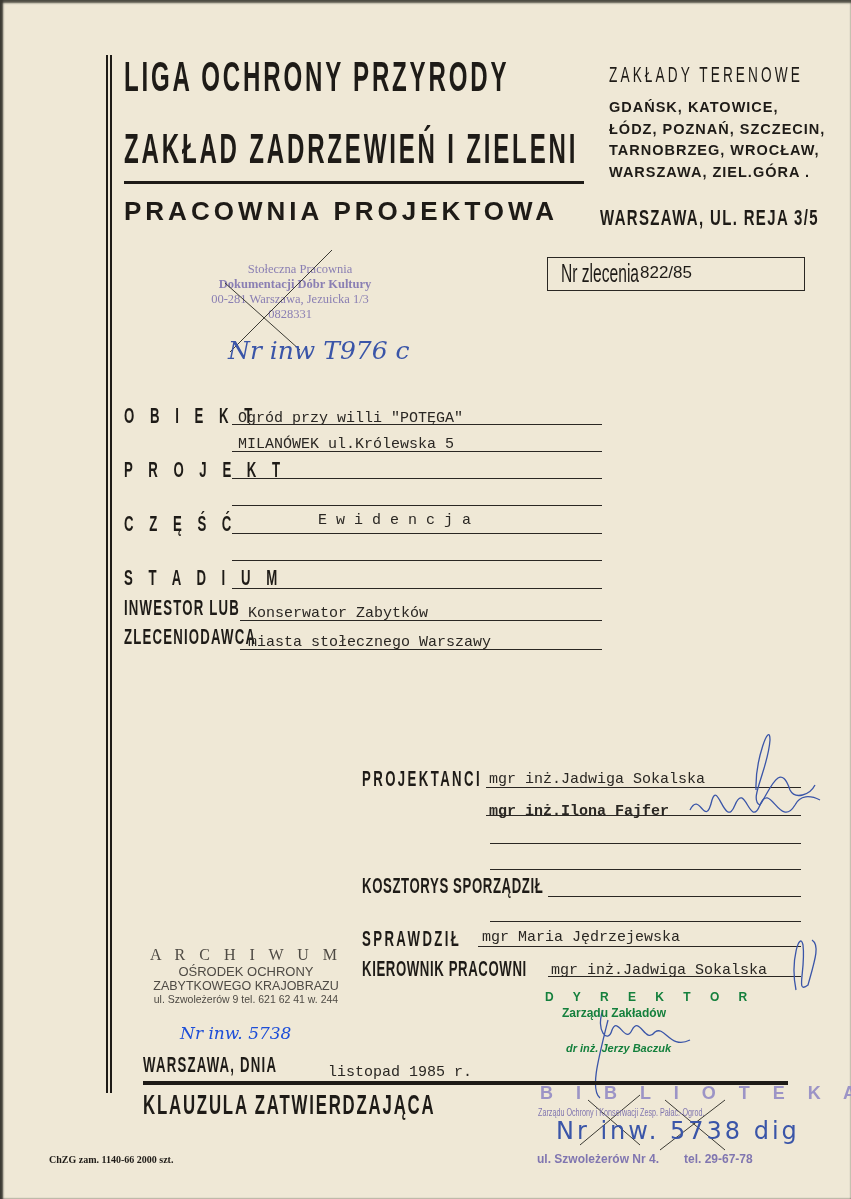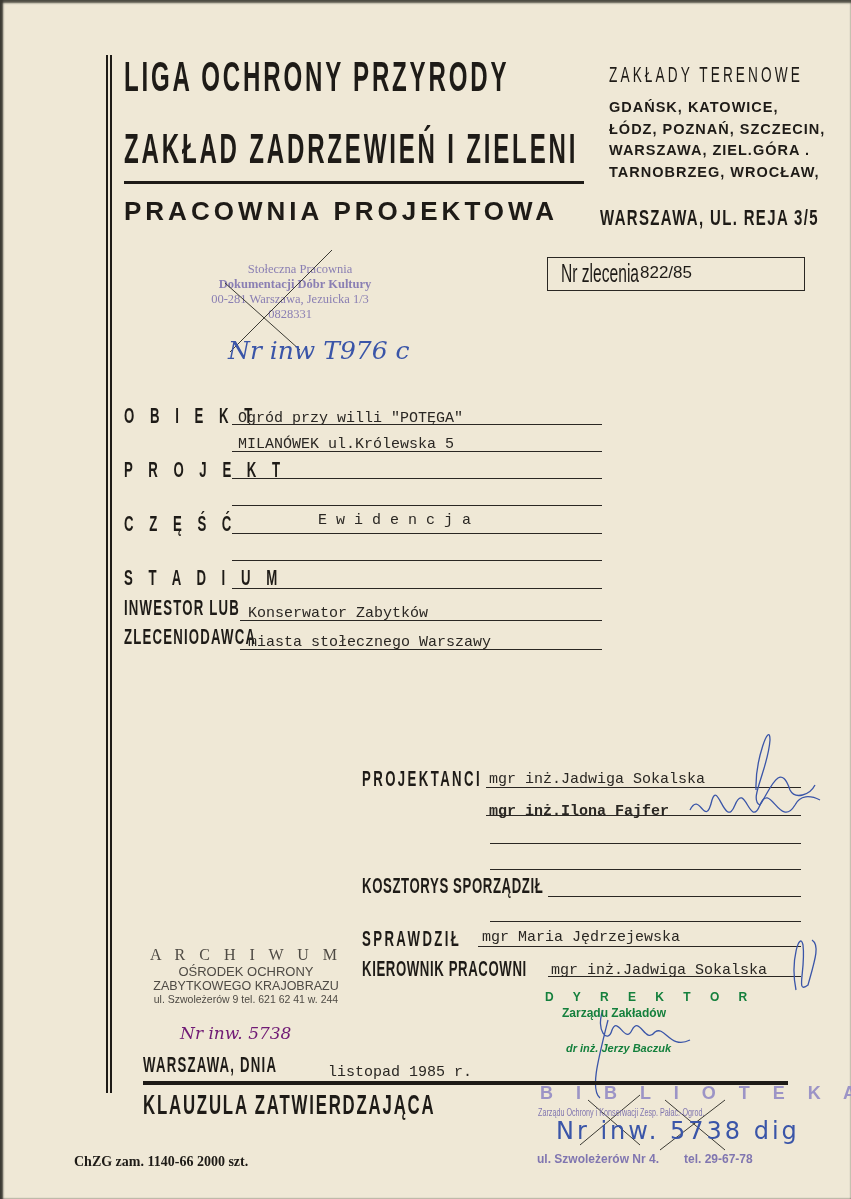--- a/index.html
+++ b/index.html
@@ -40,22 +40,22 @@
 
 <div class="abs cond h1" style="left:124px; top:52px; width:840px;">LIGA OCHRONY PRZYRODY</div>
 <div class="abs cond h1" style="left:124px; top:124px; width:840px;">ZAKŁAD ZADRZEWIEŃ I ZIELENI</div>
 <div class="hline" style="left:124px; top:181px; width:460px;"></div>
 <div class="abs h2" style="left:124px; top:196px;">PRACOWNIA PROJEKTOWA</div>
 
 <div class="abs cond" style="left:609px; top:62px; font-size:22px; letter-spacing:5px; transform:scaleX(0.62); font-weight:normal;">ZAKŁADY TERENOWE</div>
 <div class="abs side" style="left:609px; top:97px;">
   <div>GDAŃSK, KATOWICE,</div>
   <div>ŁÓDZ, POZNAŃ, SZCZECIN,</div>
+  <div>TARNOBRZEG, WROCŁAW,</div>
   <div>WARSZAWA, ZIEL.GÓRA .</div>
-  <div>TARNOBRZEG, WROCŁAW,</div>
 </div>
 <div class="abs cond" style="left:600px; top:205px; font-size:22px; letter-spacing:2px; transform:scaleX(0.68);">WARSZAWA, UL. REJA 3/5</div>
 
 <div class="nrbox"></div>
 <div class="abs cond" style="left:561px; top:258px; font-size:26px; font-weight:normal; transform:scaleX(0.6);">Nr zlecenia</div>
 <div class="abs" style="left:640px; top:263px; font-size:17px;">822/85</div>
 
 <div class="abs stamp-violet" style="left:190px; top:262px; width:200px; text-align:center; font-size:12.5px; line-height:15px;">
   <div style="padding-left:20px">Stołeczna Pracownia</div>
   <div style="padding-left:10px; font-weight:bold;">Dokumentacji Dóbr Kultury</div>
@@ -124,30 +124,30 @@
   <line x1="725" y1="1100" x2="660" y2="1150" stroke="#3b3a33" stroke-width="1"></line>
   <line x1="665" y1="1100" x2="725" y2="1150" stroke="#3b3a33" stroke-width="1"></line>
 </svg>
 
 <div class="abs archive" style="left:130px; top:946px; width:232px;">
   <div style="font-family:'Liberation Serif', serif; font-size:16px; letter-spacing:5px;">A R C H I W U M</div>
   <div style="font-size:13px;">OŚRODEK OCHRONY</div>
   <div style="font-size:12.5px;">ZABYTKOWEGO KRAJOBRAZU</div>
   <div style="font-size:10.5px;">ul. Szwoleżerów 9  tel. 621 62 41 w. 244</div>
 </div>
-<div class="abs" style="left:180px; top:1023px; font-family:'DejaVu Serif', serif; font-style:italic; font-size:17px; color:#701a75;">Nr inw. 5738</div>
+<div class="abs" style="left:180px; top:1023px; font-family:'DejaVu Serif', serif; font-style:italic; font-size:17px; color:#1d4ed8;">Nr inw. 5738</div>
 
 <div class="abs stamp-green" style="left:545px; top:990px; font-size:12px; letter-spacing:8px;">D Y R E K T O R</div>
 <div class="abs stamp-green" style="left:562px; top:1006px; font-size:12px;">Zarządu Zakładów</div>
 <div class="abs stamp-green" style="left:566px; top:1042px; font-size:11px; font-style:italic;">dr inż. Jerzy Baczuk</div>
 
 <div class="abs cond lbl" style="left:143px; top:1052px; letter-spacing:2px;">WARSZAWA, DNIA</div>
 <div class="abs typed" style="left:328px; top:1064px;">listopad 1985 r.</div>
 <div class="hline" style="left:143px; top:1081px; width:645px; height:4px;"></div>
 <div class="abs cond" style="left:143px; top:1089px; font-size:28px; letter-spacing:3px; transform:scaleX(0.6);">KLAUZULA ZATWIERDZAJĄCA</div>
 
 <div class="abs" style="left:540px; top:1083px; color:#9c94c6; font-weight:bold; font-size:18px; letter-spacing:9px;">B I B L I O T E K A</div>
 <div class="abs" style="left:538px; top:1107px; color:#8076b0; font-size:10px; transform:scaleX(0.72); transform-origin:left top;">Zarządu Ochrony i Konserwacji Zesp. Pałac.-Ogrod.</div>
 <div class="abs" style="left:537px; top:1152px; color:#8076b0; font-size:12px; font-weight:bold;">ul. Szwoleżerów Nr 4.</div>
 <div class="abs" style="left:684px; top:1152px; color:#8076b0; font-size:12px; font-weight:bold;">tel. 29-67-78</div>
 <div class="abs ink-blue" style="left:556px; top:1117px; font-size:24px; font-style:normal; font-family:'DejaVu Sans', sans-serif; letter-spacing:3px;">Nr inw. 5738 dig</div>
 
-<div class="abs" style="left:74px; top:1154px; font-family:'Liberation Serif', serif; font-weight:bold; font-size:14px;">ChZG zam. 1140-66 2000 szt.</div>
+<div class="abs" style="left:49px; top:1154px; font-family:'Liberation Serif', serif; font-weight:bold; font-size:10px;">ChZG zam. 1140-66 2000 szt.</div>
 
 </body></html>

